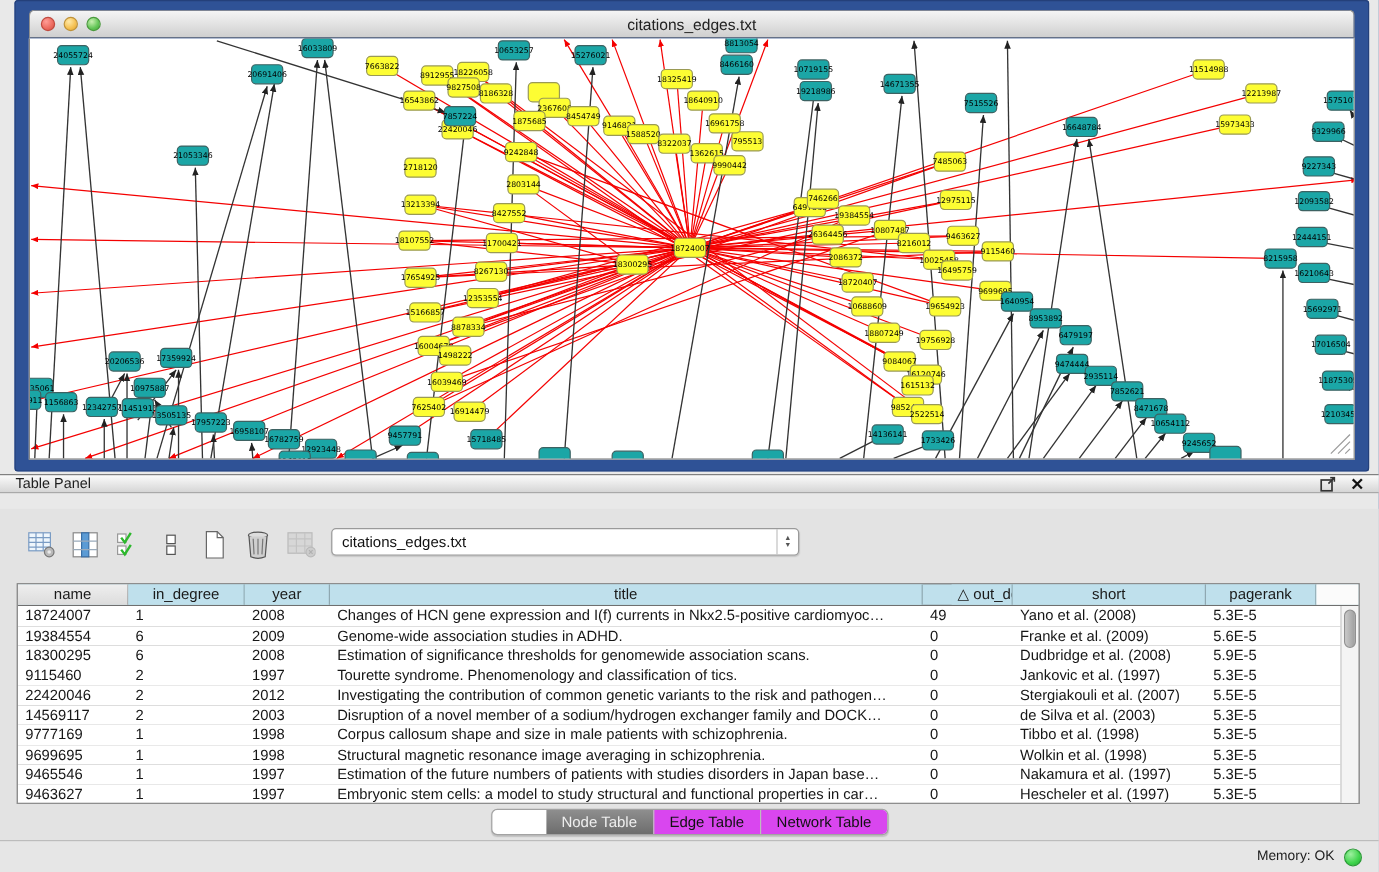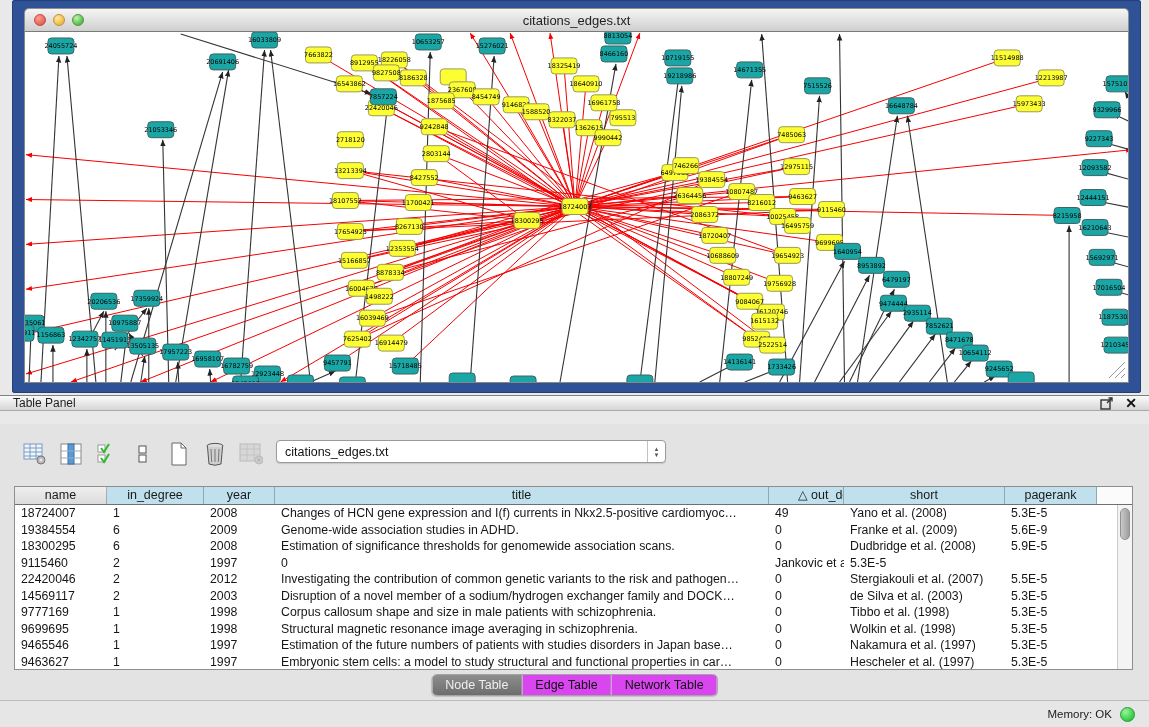--- a/index.html
+++ b/index.html
@@ -96,21 +96,21 @@
   }
   .vthumb {
     position:absolute; left:2px; right:2px; top:3px; height:32px;
     border-radius:6px; background:linear-gradient(90deg,#c9c9c9,#9f9f9f);
     border:1px solid #909090;
   }
   
   .tabs {
     position:absolute; left:50%; top:250px; transform:translateX(-50%);
     display:flex; border:1px solid #a3a3a3; border-radius:5px; overflow:hidden;
-    background:#fff; box-shadow:0 1px 1px rgba(0,0,0,.15);
+    background:#fff; box-shadow:0 1px 1px rgba(0,0,0,.15);padding-left:45px;
   }
   .tab {
     font-size:12.5px; color:#111; padding:3px 13px; background:#d946ef;
     border-left:1px solid #bdbdbd; white-space:nowrap;
   }
   .tab:first-child { border-left:none; }
   .tab.sel { background:linear-gradient(#8e8e8e,#6d6d6d); color:#efefef; }
   
   .statusbar {
     position:absolute; left:0; bottom:0; width:1149px; height:27px;
@@ -893,35 +893,36 @@
           <div class="td">Yano et al. (2008)</div>
           <div class="td">5.3E-5</div>
         </div>
         <div class="tr">
           <div class="td">19384554</div>
           <div class="td">6</div>
           <div class="td">2009</div>
           <div class="td">Genome-wide association studies in ADHD.</div>
           <div class="td">0</div>
           <div class="td">Franke et al. (2009)</div>
-          <div class="td">5.6E-9</div>
+          <div class="td">5.6E-5</div>
         </div>
         <div class="tr">
           <div class="td">18300295</div>
           <div class="td">6</div>
           <div class="td">2008</div>
           <div class="td">Estimation of significance thresholds for genomewide association scans.</div>
           <div class="td">0</div>
           <div class="td">Dudbridge et al. (2008)</div>
           <div class="td">5.9E-5</div>
         </div>
         <div class="tr">
           <div class="td">9115460</div>
           <div class="td">2</div>
           <div class="td">1997</div>
+          <div class="td">Tourette syndrome. Phenomenology and classification of tics.</div>
           <div class="td">0</div>
           <div class="td">Jankovic et al. (1997)</div>
           <div class="td">5.3E-5</div>
         </div>
         <div class="tr">
           <div class="td">22420046</div>
           <div class="td">2</div>
           <div class="td">2012</div>
           <div class="td">Investigating the contribution of common genetic variants to the risk and pathogen…</div>
           <div class="td">0</div>

